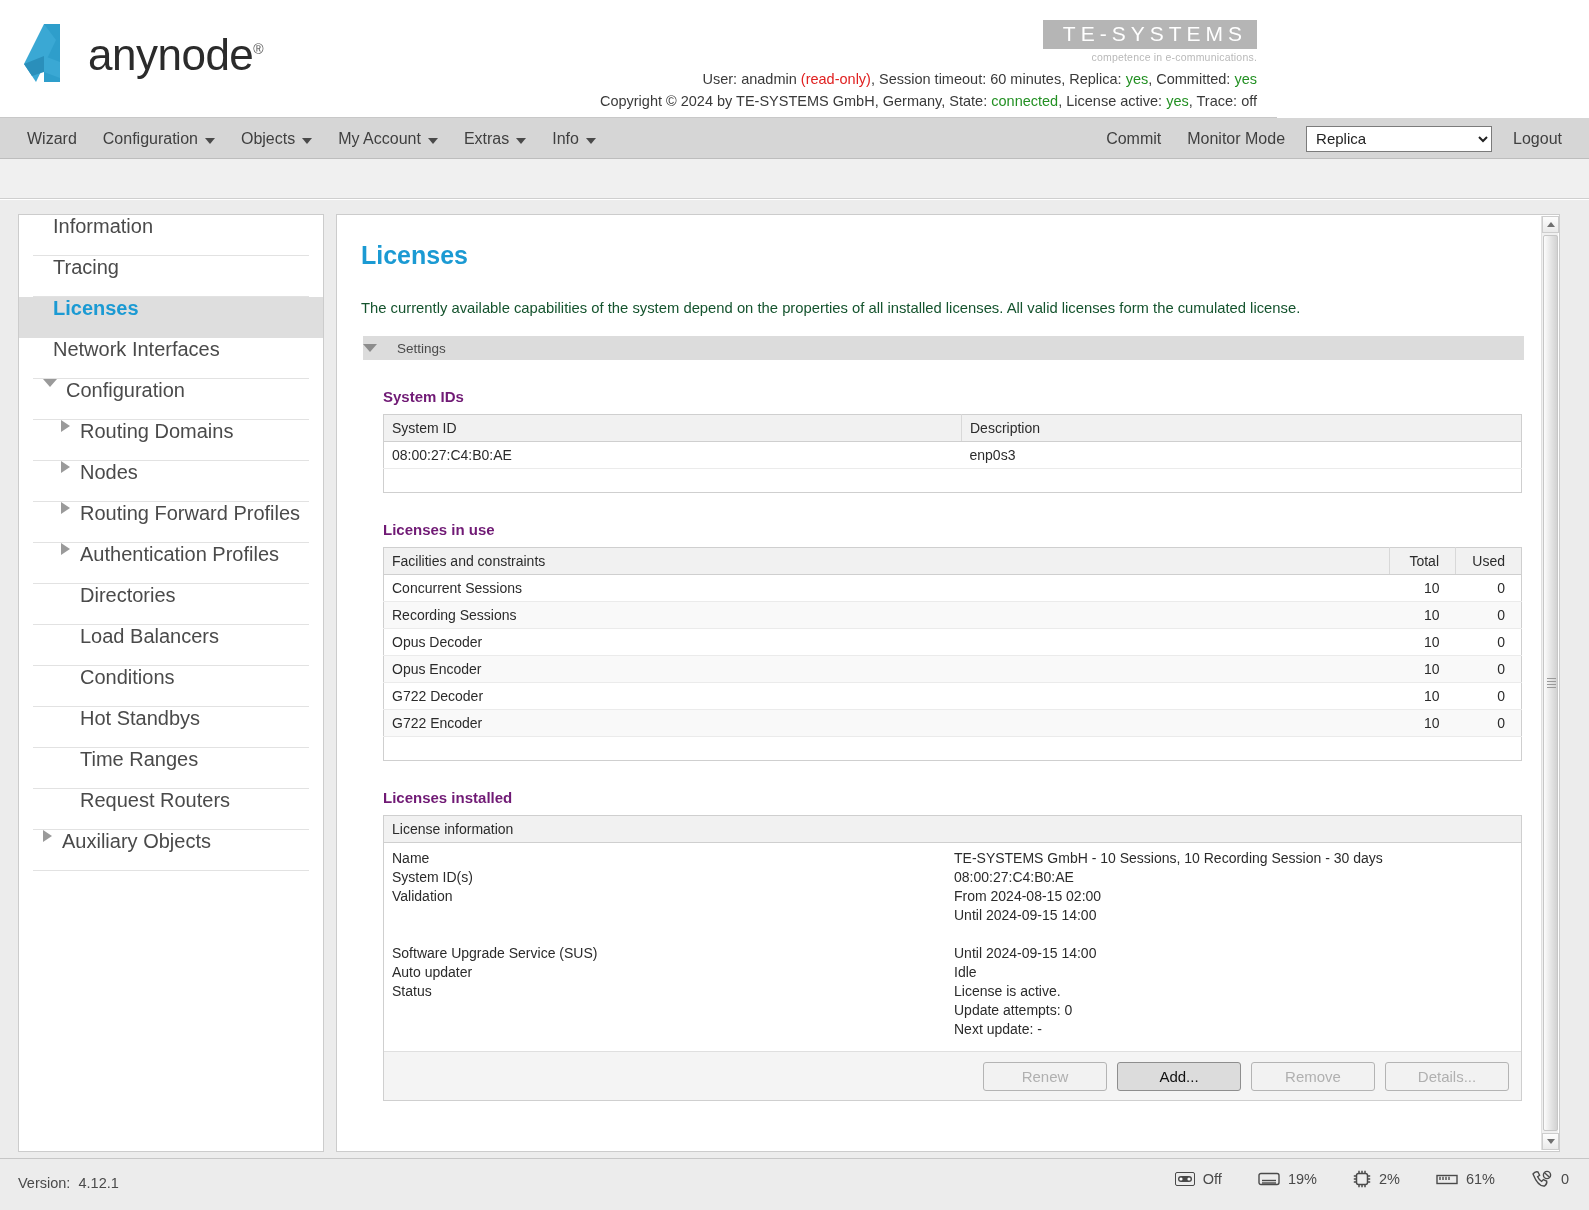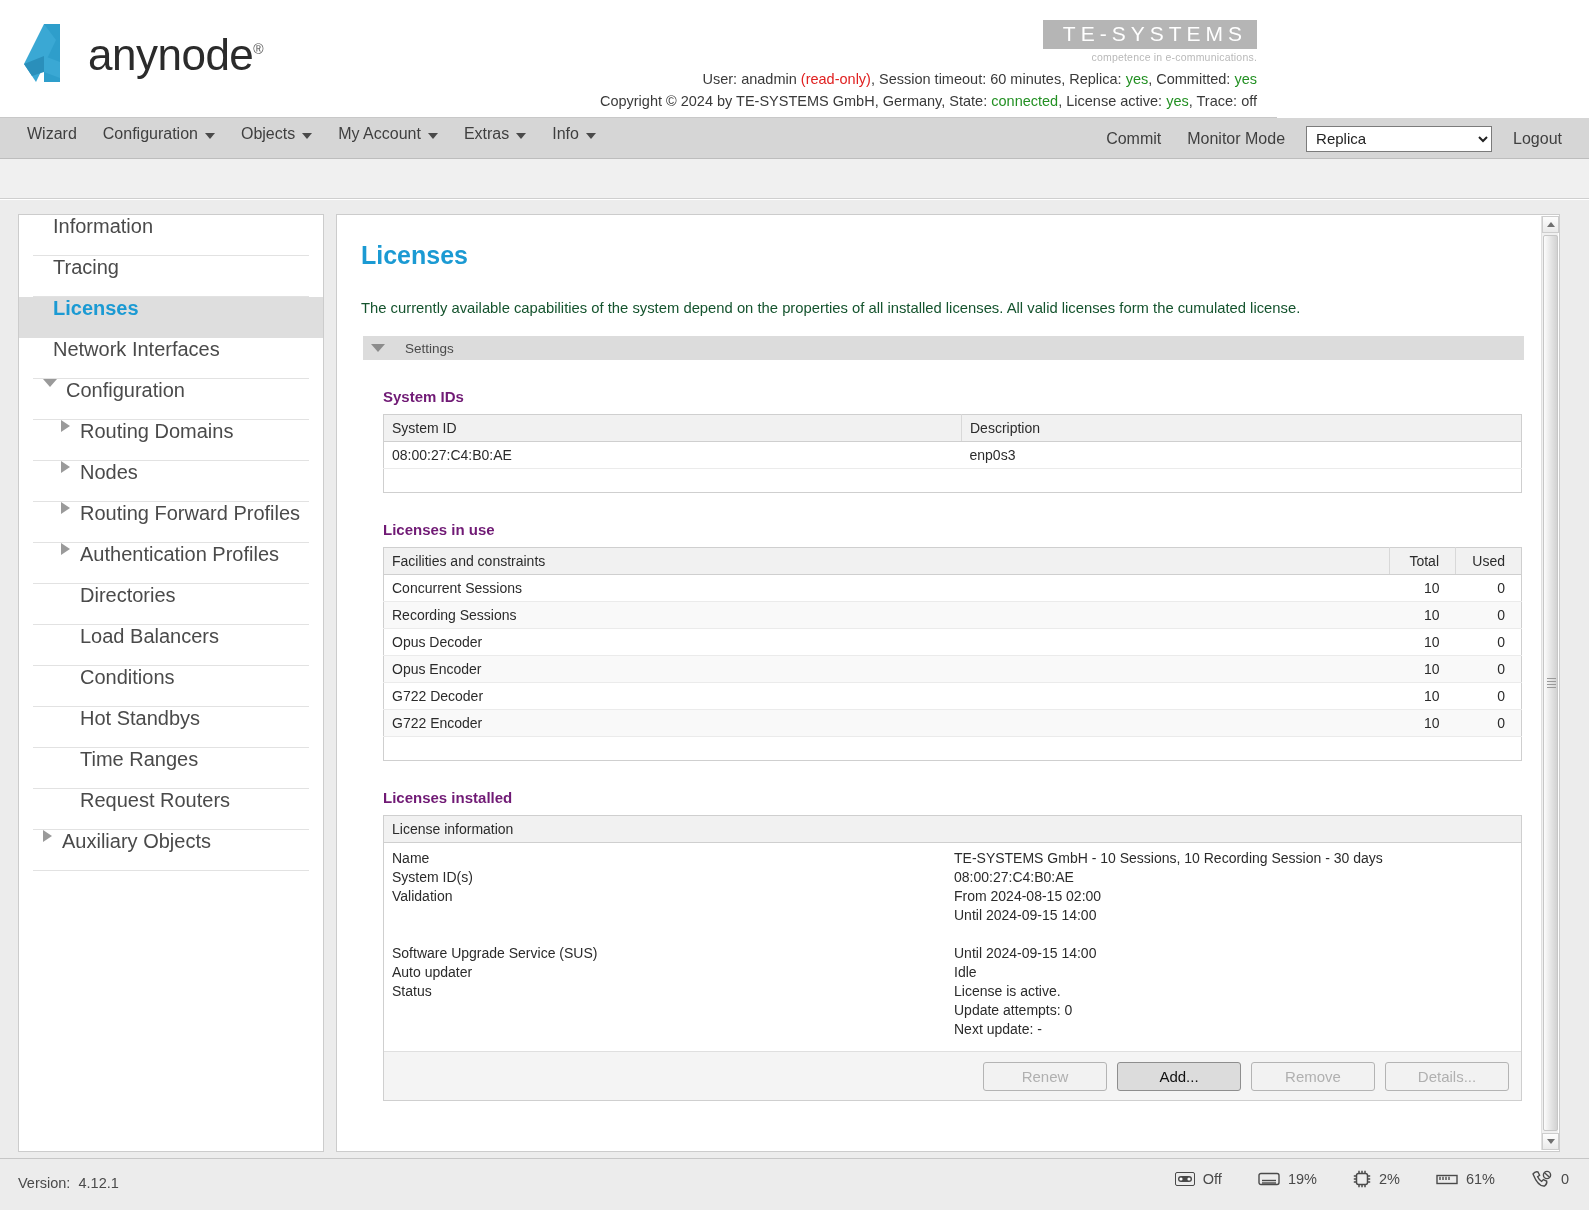--- a/index.html
+++ b/index.html
@@ -50,21 +50,21 @@
   }
   .c-red { color: #e02020; }
   .c-green { color: #239023; }
 
   
   .navbar {
     position: absolute; left: 0; top: 118px; width: 1589px; height: 41px;
     background: #d6d6d6;
     border-bottom: 1px solid #bdbdbd;
   }
-  .nav-left { position: absolute; left: 14px; top: 0; height: 36px; display: flex; align-items: flex-end; }
+  .nav-left { position: absolute; left: 14px; top: 0; height: 36px; display: flex; align-items: flex-start; }
   .nav-right { position: absolute; right: 14px; top: 0; height: 41px; display: flex; align-items: center; }
   .nav-item {
     font-size: 16px; color: #3f3f3f; padding: 0 13px; height: 41px;
     display: flex; align-items: center; cursor: default; white-space: nowrap;
   }
   .caret {
     display: inline-block; margin-left: 7px;
     width: 0; height: 0; border-left: 5px solid transparent;
     border-right: 5px solid transparent; border-top: 6px solid #4a4a4a;
     position: relative; top: 2px;
@@ -128,21 +128,21 @@
     position: absolute; left: 0; top: 0; right: 18px; bottom: 0;
     overflow: hidden; padding: 26px 24px 0 24px;
   }
   .page-title {
     font-size: 25px; color: #1b9ad3; font-weight: bold; margin: 0 0 30px 0;
   }
   .page-desc { font-size: 14.8px; color: #14532d; margin-bottom: 20px; }
 
   .settings-bar {
     background: #dcdcdc; height: 24px; display: flex; align-items: center;
-    padding-left: 8px; margin: 0 0 0 2px; width: 1161px;
+    margin: 0 0 0 2px; width: 1161px;
   }
   .settings-tri {
     width: 0; height: 0; border-left: 7px solid transparent;
     border-right: 7px solid transparent; border-top: 8px solid #8c8c8c;
     margin-right: 20px;
   }
   .settings-label { font-size: 13.5px; color: #4a4a4a; }
 
   .section { margin-left: 22px; }
   .section-title {

